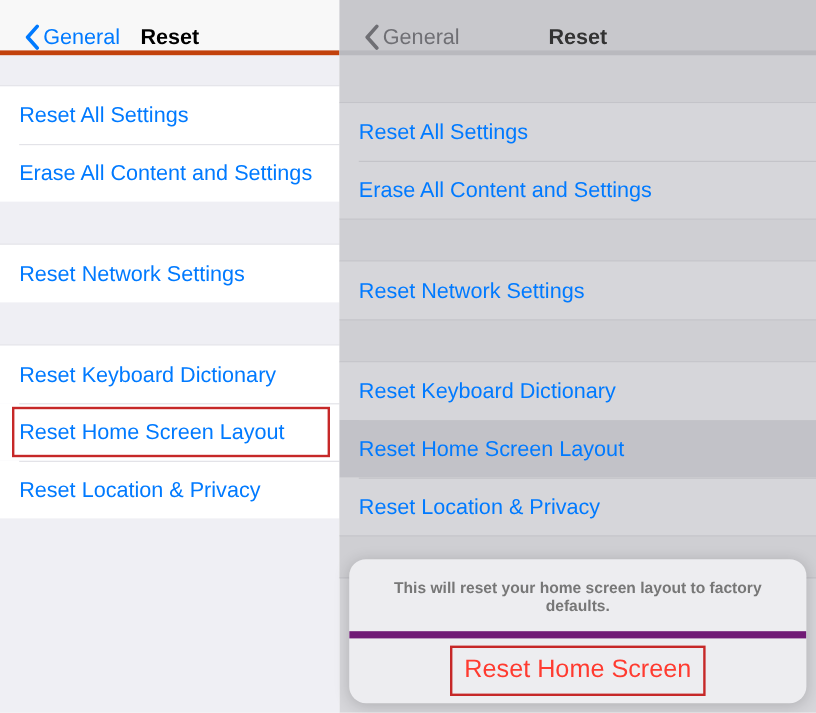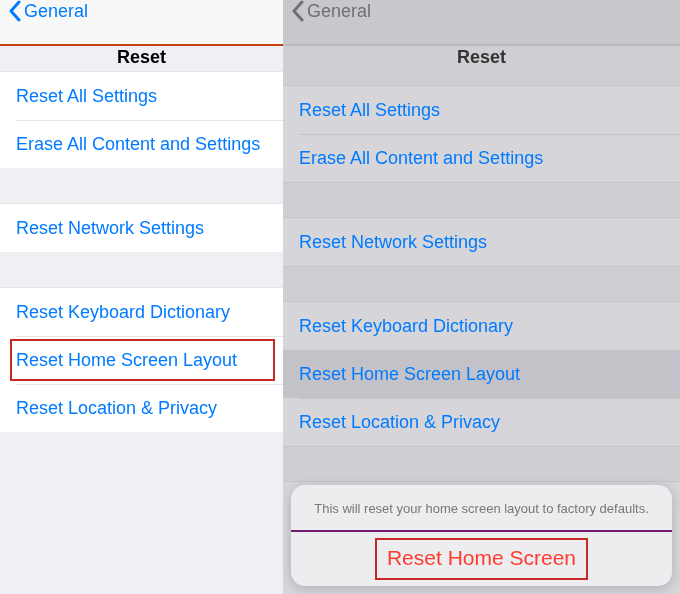--- a/index.html
+++ b/index.html
@@ -13,24 +13,24 @@
     }
     .pane {
       height: 100%;
       position: relative;
     }
     .pane-left { width: 283px; background: #efeff4; }
     .pane-right { width: 397px; background: #d6d6da; }
     .nav {
       height: 46px;
       display: flex;
-      align-items: flex-start;
-      position: relative;
-      padding: 0 8px;
-      border-bottom: 2px solid #c2410c;
+      align-items: flex-end;
+      position: relative;
+      padding: 0 20px;
+      border-bottom: 4px solid #c2410c;
     }
     .pane-left .nav { background: #f8f8f8; }
     .pane-right .nav { background: #c8c8cc; border-bottom-color: #b9b9be; }
     .back {
       display: flex;
       align-items: center;
       color: #007aff;
       font-size: 18px;
       gap: 2px;
       cursor: pointer;
@@ -100,21 +100,22 @@
       background: #ededf0;
       border-radius: 14px;
       overflow: hidden;
       box-shadow: 0 2px 12px rgba(0,0,0,0.18);
     }
     .sheet-msg {
       padding: 16px 14px 14px;
       text-align: center;
       font-size: 13px;
       color: #777;
-      border-bottom: 2px solid #701a75;
+      border-bottom: 6px solid #701a75;
+      font-weight: bold;
     }
     .sheet-btn {
       position: relative;
       text-align: center;
       padding: 14px 12px 16px;
       font-size: 21px;
       color: #ff3b30;
       cursor: pointer;
     }
     .highlight-sheet {

